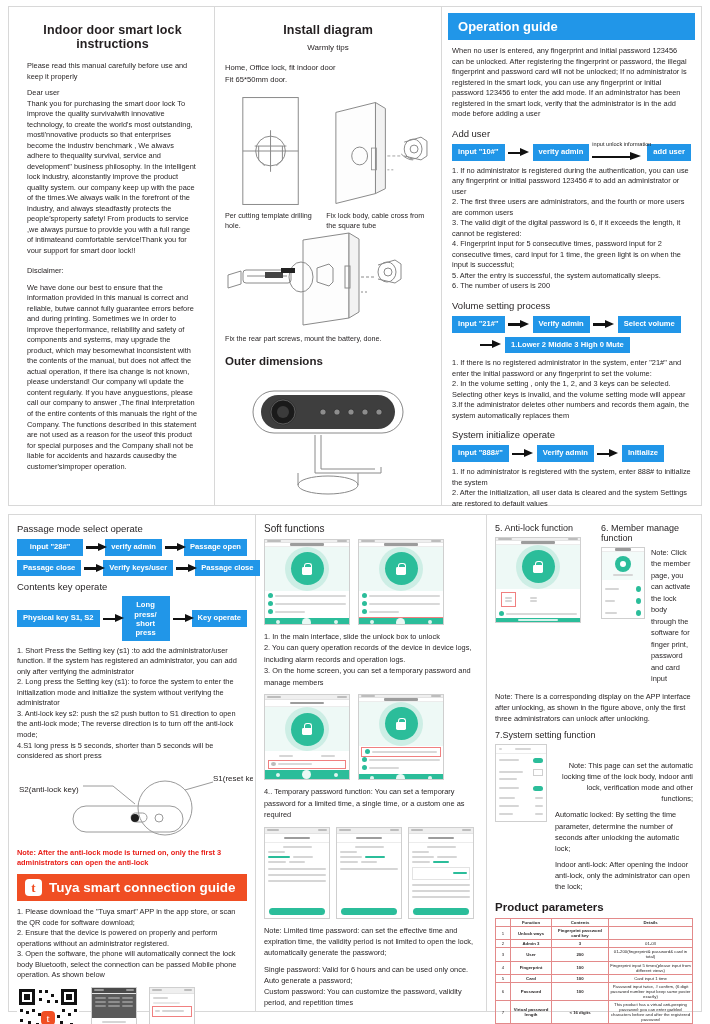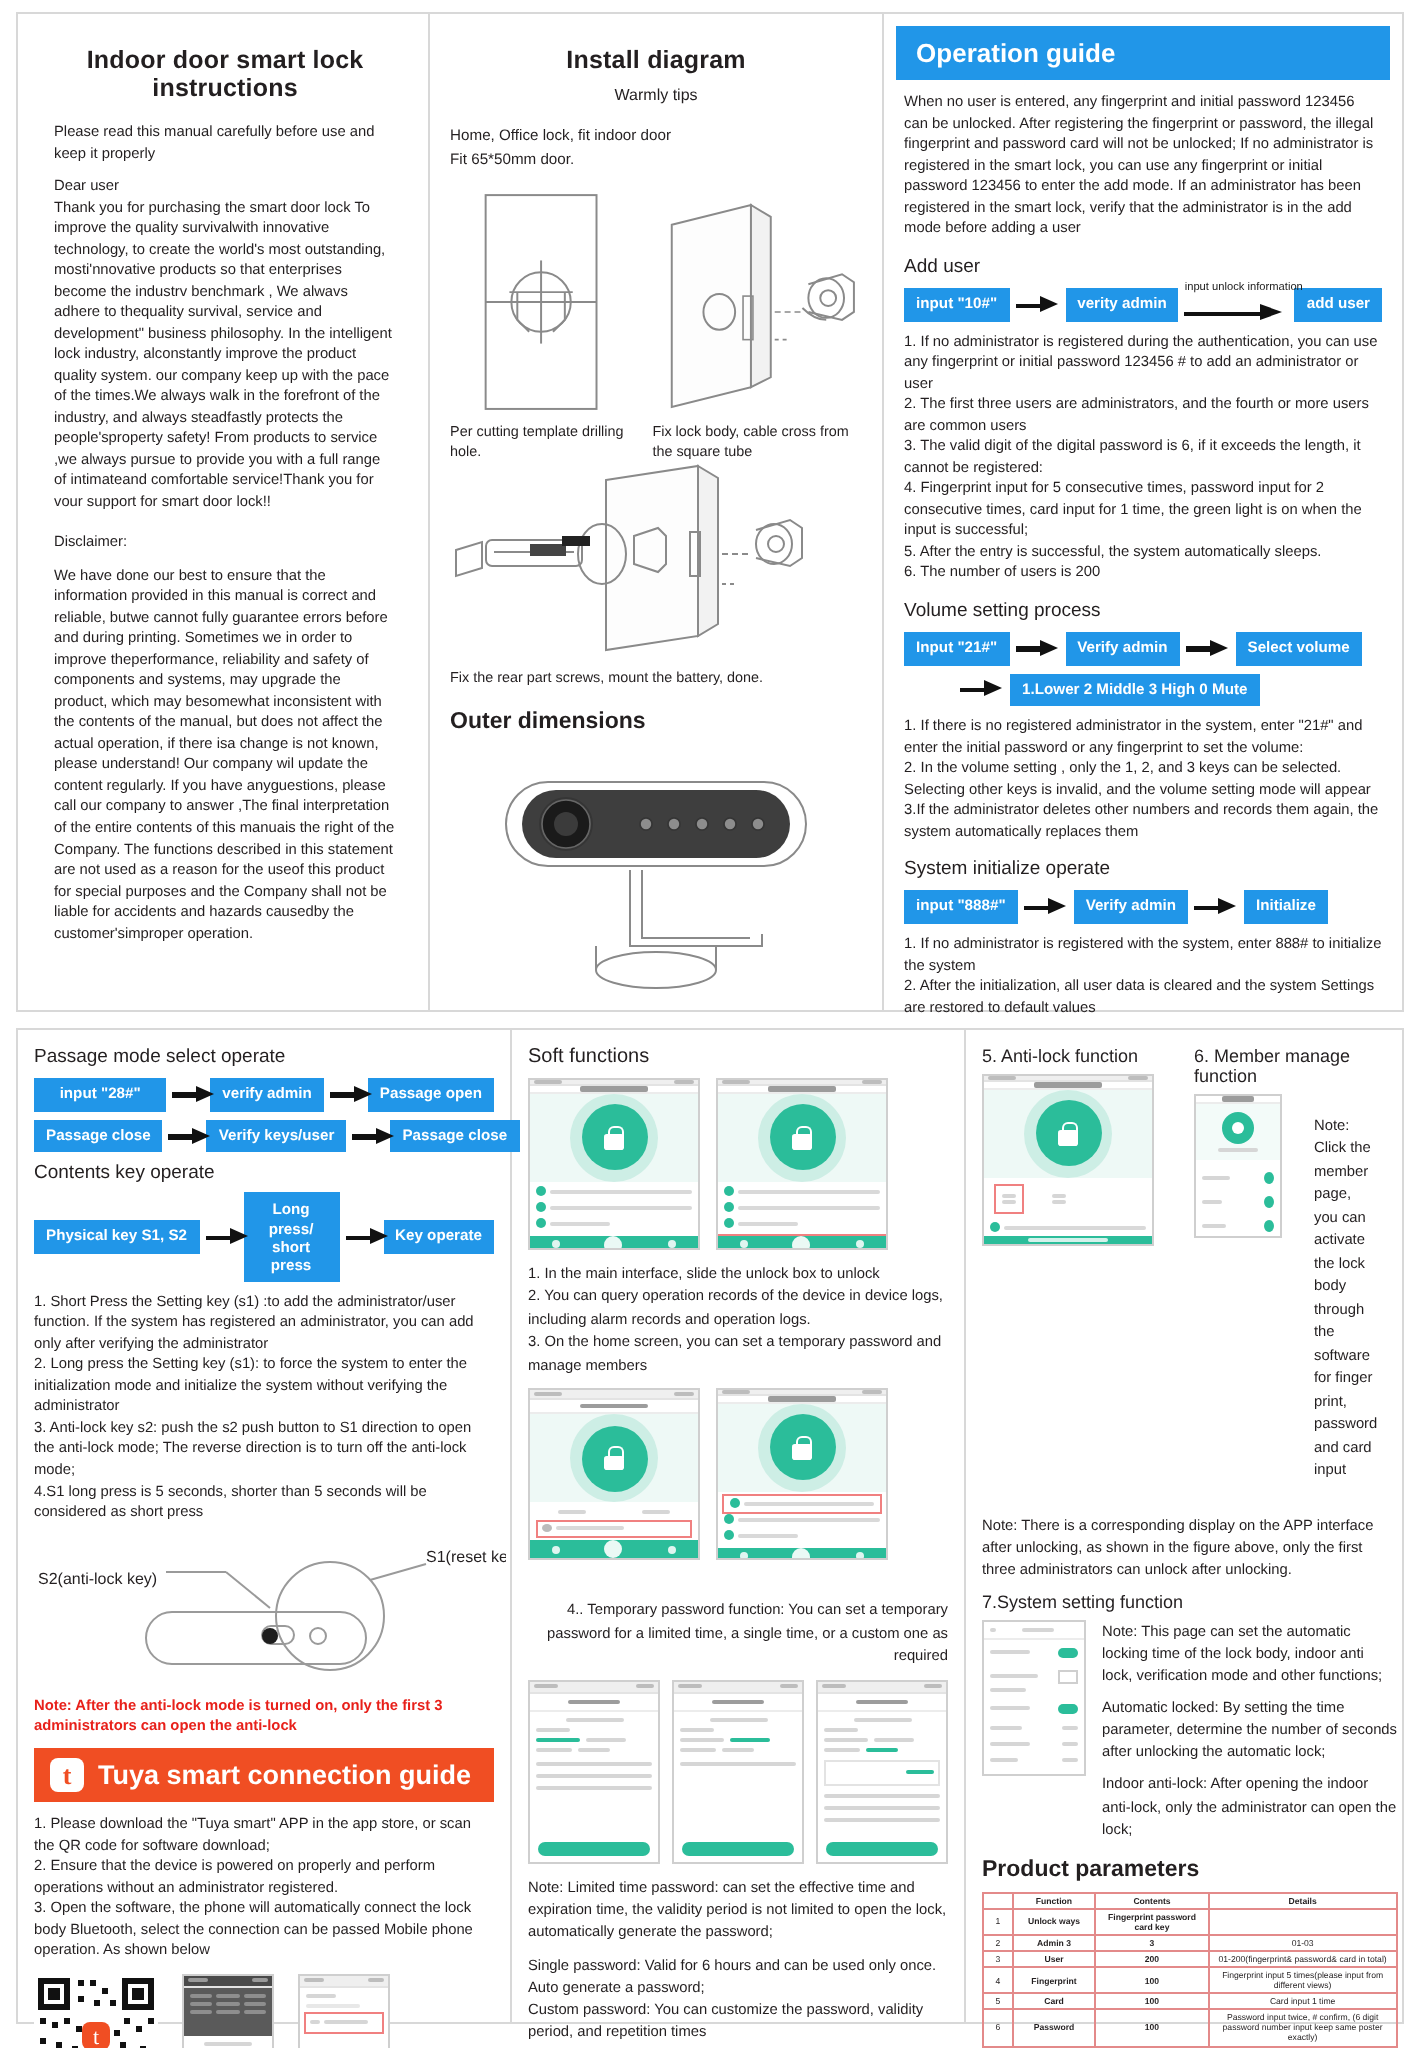--- a/index.html
+++ b/index.html
@@ -557,21 +557,21 @@
                 </div>
             </div>
             <div class="tabbar" style="margin-top:auto;">
                 <span class="tabdot"></span>
                 <span class="tabbig"></span>
                 <span class="tabdot"></span>
               </div>
           </div>
         </div>
 
-        <p class="body" style="margin-top:19px;line-height:1.55;text-align:right;">4.. Temporary password function: You can set a temporary password for a limited time, a single time, or a custom one as required</p>
+        <p class="body" style="margin-top:6px;line-height:1.55;">4.. Temporary password function: You can set a temporary password for a limited time, a single time, or a custom one as required</p>
 
         <div style="display:flex;gap:6px;margin-top:2px;">
           <div class="phone" style="width:66px;height:92px;display:flex;flex-direction:column;">
             <div class="stat">
                 <span class="dotline" style="width:12px;"></span>
                 <span class="dotline" style="width:9px;"></span>
               </div>
             <div class="navb">
                 <span class="navt" style="width:26px;"></span>
               </div>
@@ -719,21 +719,21 @@
                     <span class="grayline" style="width:10px;"></span>
                       <span class="listdot" style="width:6px;height:6px;"></span>
                   </div>
                   <div style="display:flex;justify-content:space-between;align-items:center;margin-top:6px;">
                     <span class="grayline" style="width:12px;"></span>
                       <span class="listdot" style="width:6px;height:6px;"></span>
                   </div>
 
                 </div>
               </div>
-              <p class="body" style="flex:1;line-height:1.55;margin:10px;">Note: Click the member page, you can activate the lock body through the software for finger print, password and card input</p>
+              <p class="body" style="flex:1;line-height:1.55;margin:0;">Note: Click the member page, you can activate the lock body through the software for finger print, password and card input</p>
             </div>
           </div>
         </div>
 
         <p class="body" style="margin-top:6px;line-height:1.5;">Note: There is a corresponding display on the APP interface after unlocking, as shown in the figure above, only the first three administrators can unlock after unlocking.</p>
 
         <h3 class="sub" style="margin:4px 0 4px 0;font-size:9px;">7.System setting function</h3>
 
         <div style="display:flex;gap:8px;">
           <div class="phone" style="width:52px;height:78px;display:flex;flex-direction:column;">
@@ -764,21 +764,21 @@
                 <span class="grayline" style="width:20px;"></span>
                   <span class="grayline" style="width:8px;"></span>
               </div>
               <div style="display:flex;justify-content:space-between;align-items:center;margin-top:6px;">
                 <span class="grayline" style="width:14px;"></span>
                   <span class="grayline" style="width:8px;"></span>
               </div>
             </div>
           </div>
           <div style="flex:1;">
-            <p class="body" style="line-height:1.5;margin:0 0 5px 0;">Note: This page can set the automatic locking time of the lock body, indoor anti lock, verification mode and other functions;</p>
+            <p class="body" style="line-height:1.5;margin:16px 0 5px 0;text-align:right;">Note: This page can set the automatic locking time of the lock body, indoor anti lock, verification mode and other functions;</p>
             <p class="body" style="line-height:1.5;margin:0 0 5px 0;">Automatic locked: By setting the time parameter, determine the number of seconds after unlocking the automatic lock;</p>
             <p class="body" style="line-height:1.5;margin:0;">Indoor anti-lock: After opening the indoor anti-lock, only the administrator can open the lock;</p>
           </div>
         </div>
 
         <h2 class="sec" style="margin:9px 0 5px 0;">Product parameters</h2>
 
         <table class="params">
           <thead>
             <tr>

